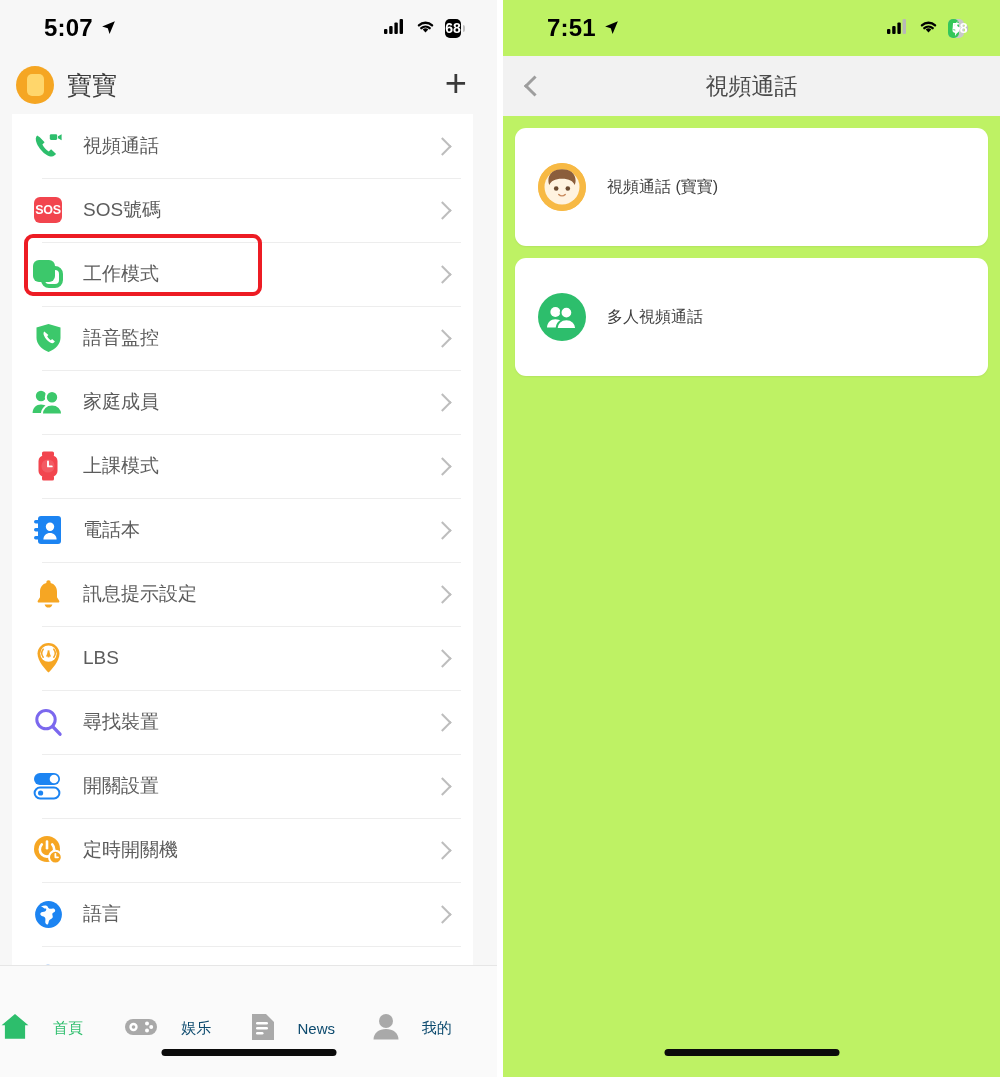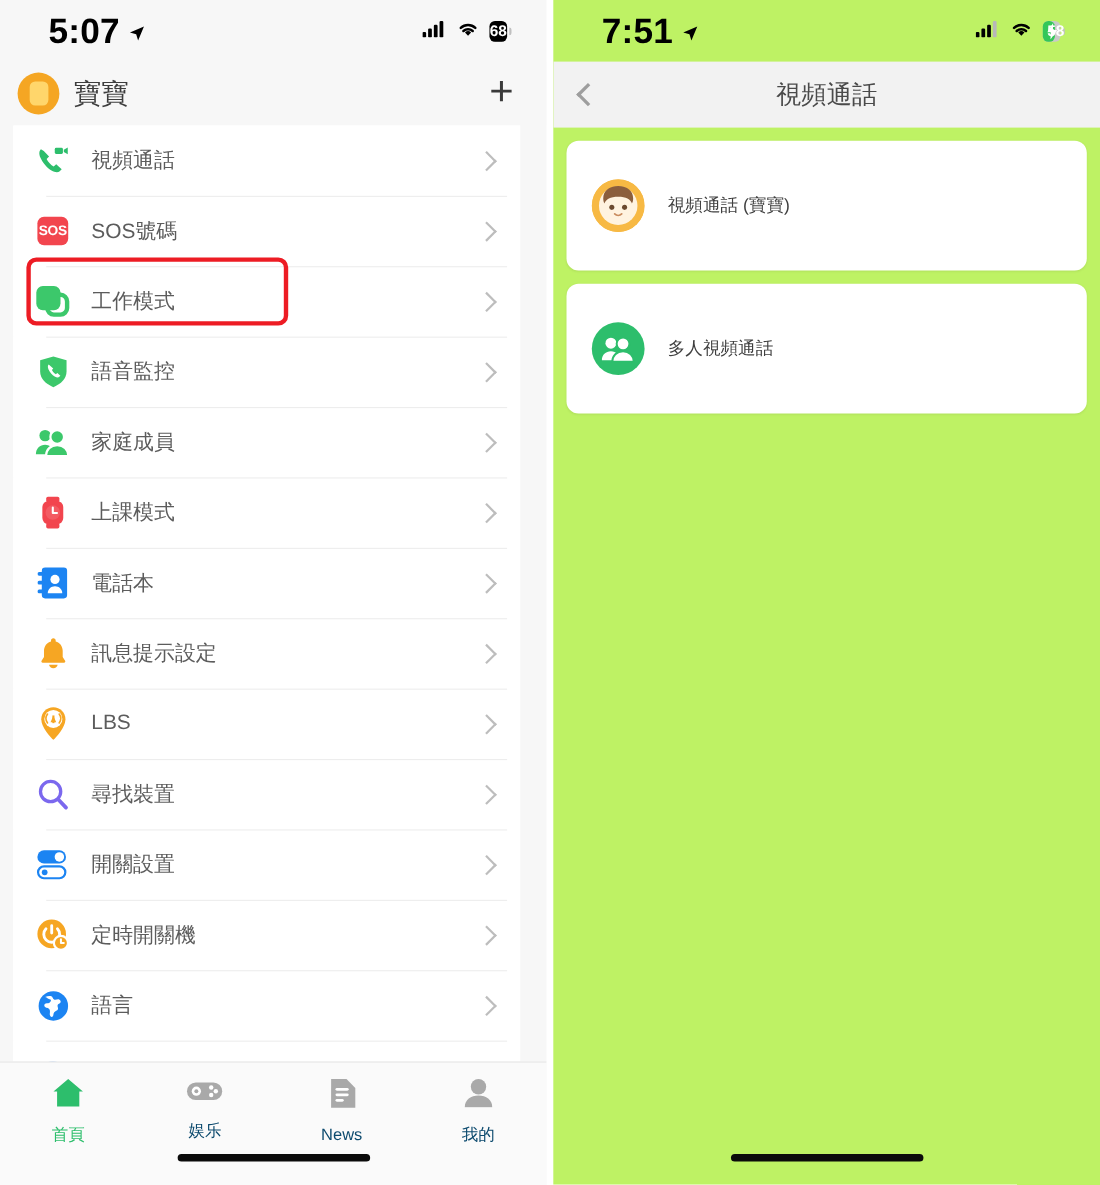--- a/index.html
+++ b/index.html
@@ -15,21 +15,21 @@
   .phone { position:relative; height:1077px; background:#f7f7f7; overflow:hidden; }
   .phone.left  { width:497px; }
   .phone.gap   { width:6px; background:#ffffff; height:1077px; }
   .phone.right { width:497px; background:#bef264; }
 
   
   .statusbar {
     height:56px; display:flex; align-items:center;
     justify-content:space-between; padding:0 36px 0 44px;
   }
-  .sb-time { font-size:32px; font-weight:600; color:#000; letter-spacing:.2px;
+  .sb-time { font-size:24px; font-weight:600; color:#000; letter-spacing:.2px;
              display:flex; align-items:center; gap:7px; }
   .sb-loc  { display:inline-block; }
   .sb-right{ display:flex; align-items:center; gap:9px; }
   .battery { position:relative; width:16px; height:19px; border-radius:5px;
              background:#c9c9c9; display:flex; align-items:center; }
   .battery::after { content:""; position:absolute; right:-4px; top:6px; width:2.5px;
              height:7px; border-radius:0 2px 2px 0; background:#c0c0c0; }
   .batt-fill { position:absolute; left:0; top:0; bottom:0; border-radius:5px; }
   .batt-num { position:relative; z-index:2; width:100%; text-align:center;
               font-size:14px; font-weight:700; color:#fff; line-height:19px; }
@@ -72,22 +72,22 @@
     align-items:center; justify-content:center; letter-spacing:-0.3px; }
   .ic-work { position:relative; width:30px; height:28px; }
   .ic-work b { position:absolute; display:block; border-radius:6px; }
   .ic-work b.back { right:0; bottom:0; width:22px; height:22px;
     border:4px solid #3CC86B; border-radius:8px; background:transparent; }
   .ic-work b.front { left:0; top:0; width:22px; height:22px; background:#3CC86B; }
 
   
   .tabbar { position:absolute; left:0; bottom:0; width:497px; height:112px;
     background:#fafafa; border-top:1px solid #e6e6e6; display:flex; }
-  .tab { flex:1; display:flex; flex-direction:column; align-items:center;
-    padding-top:14px; gap:10px; }
+  .tab { flex:1; display:flex; align-items:center;
+    padding-top:14px; gap:23px; }
   .tab-label { font-size:15px; color:#0c4a6e; }
   .tab.active .tab-label { color:#2DBE6C; }
   .home-indicator { position:absolute; left:50%; transform:translateX(-50%);
     bottom:21px; width:175px; height:7px; border-radius:4px; background:#0b0b0b; }
 
   
   .navbar { height:60px; display:flex; align-items:center; justify-content:center;
     position:relative; background:#f2f2f2; }
   .nav-back { position:absolute; left:24px; top:50%; width:15px; height:15px;
     border-left:3px solid #9e9e9e; border-bottom:3px solid #9e9e9e;

